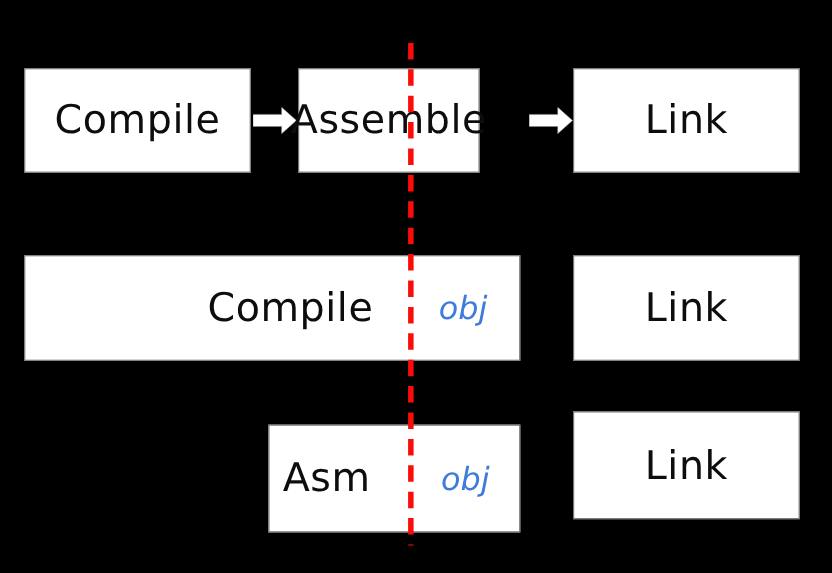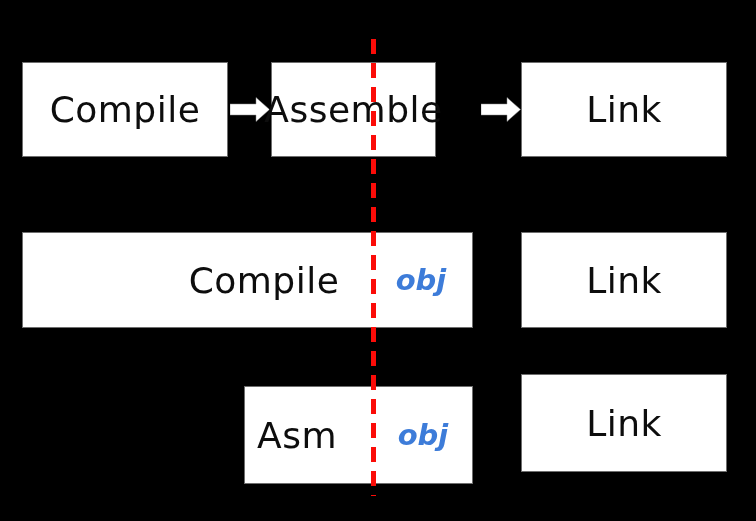--- a/index.html
+++ b/index.html
@@ -22,21 +22,21 @@
   }
   .stage-label {
     font-size: 36px;
     font-weight: normal;
     color: #0d0d0d;
     letter-spacing: 0.5px;
     white-space: nowrap;
   }
   .artifact-label {
     font-size: 29px;
-    font-weight: bold;
+    font-weight: normal;
     font-style: italic;
     color: #3d7cd9;
     white-space: nowrap;
   }
   .abs {
     position: absolute;
     top: 50%;
     transform: translate(-50%, -50%);
   }
   .arrow-icon { position: absolute; }

